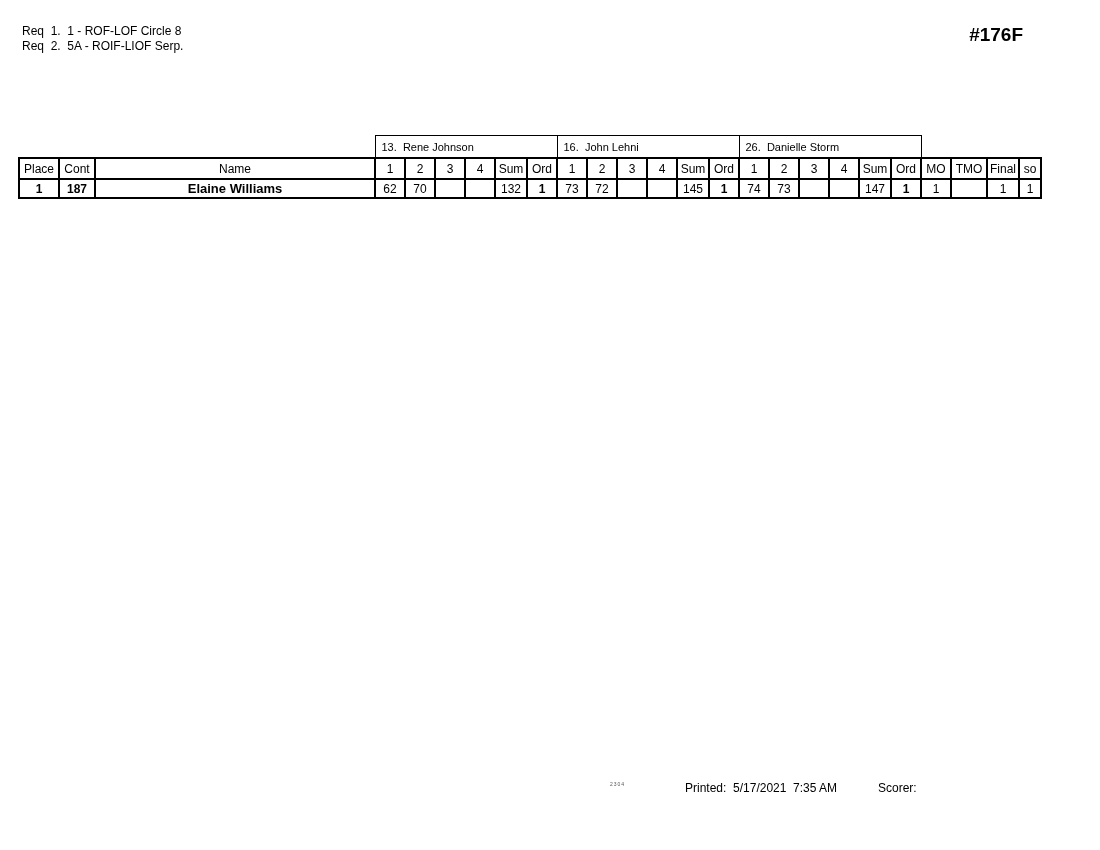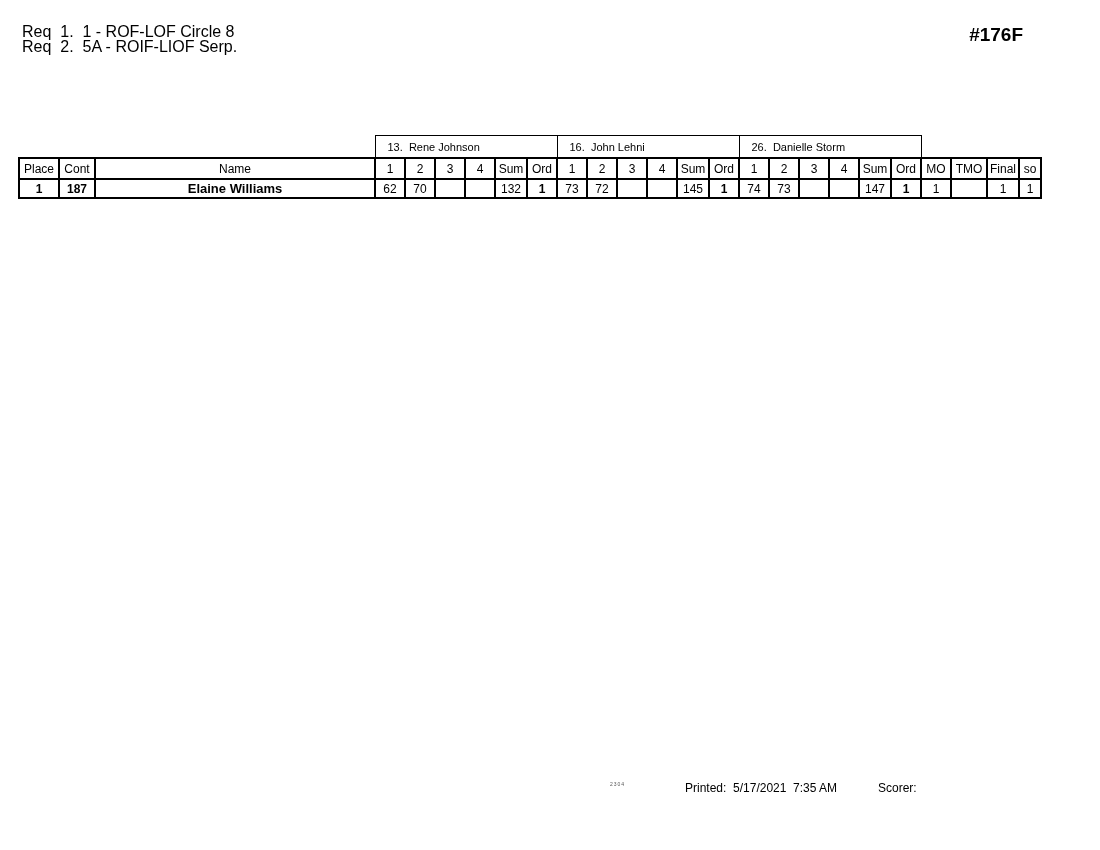--- a/index.html
+++ b/index.html
@@ -3,21 +3,21 @@
 <meta charset="utf-8">
 <style>
   html,body{margin:0;padding:0;background:#ffffff;}
   .page{
     position:relative;width:1100px;height:850px;background:#ffffff;
     font-family:"Liberation Sans",sans-serif;color:#000;overflow:hidden;
   }
   .pre{white-space:pre;}
 
   
-  .req-block{position:absolute;left:22px;top:24px;font-size:16px;line-height:15px;}
+  .req-block{position:absolute;left:22px;top:24px;font-size:12px;line-height:15px;}
 
   
   .head-center{position:absolute;left:0;top:23px;width:1100px;text-align:center;}
   .head-title{font-size:16px;font-weight:bold;line-height:20px;letter-spacing:.2px;}
   .head-sub{font-size:14px;line-height:20px;letter-spacing:.3px;}
   .head-division{font-size:19px;font-weight:bold;line-height:24px;letter-spacing:.6px;}
   .head-report{font-size:17px;line-height:23px;letter-spacing:.4px;}
 
   
   .event-num{position:absolute;top:24px;right:77px;font-size:19px;font-weight:bold;}
@@ -26,21 +26,21 @@
   table.results{
     position:absolute;left:18px;top:135px;border-collapse:collapse;
     font-size:12px;table-layout:fixed;
   }
   table.results td{
     border:2px solid #000000;height:19px;padding:0 2px;overflow:hidden;
     text-align:center;vertical-align:middle;
   }
   tr.judge-row td{border:none;height:21px;}
   tr.judge-row td.judge-box{
-    border:1px solid #000;text-align:left;font-size:11px;padding-left:12px;
+    border:1px solid #000;text-align:left;font-size:11px;padding-left:6px;
     vertical-align:middle;
   }
   tr.data-row td{height:17px;}
   td.ord{border-left:3px solid #000;border-right:3px solid #000;}
   td.lft{text-align:left;padding-left:6px;margin-left:13px;}
   td.rgt{text-align:right;padding-right:3px;}
   td.place-val{text-align:left;padding-left:8px;}
   .b{font-weight:bold;}
   td.name-val{font-size:13px;}
 

